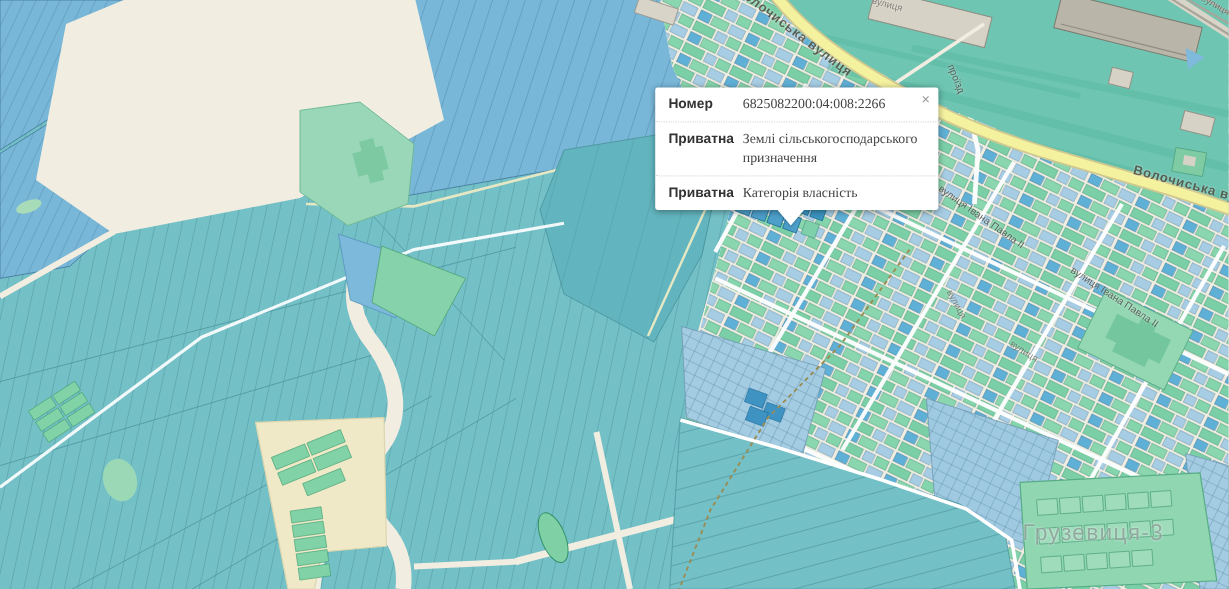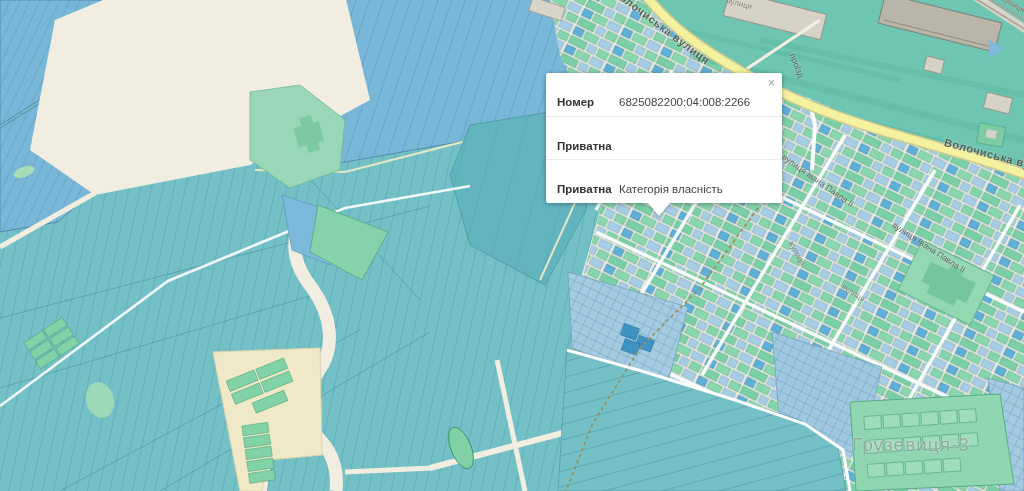--- a/index.html
+++ b/index.html
@@ -11,24 +11,24 @@
             text-shadow:0 0 2px rgba(255,255,255,.8);}
   .lbl-road{font-size:11px;letter-spacing:.6px;color:#4f4f42;font-weight:bold;opacity:.85;}
   .lbl-street{font-size:8.5px;color:#4e4e49;opacity:.85;}
   .lbl-street-sm{font-size:8px;color:#5c5c55;opacity:.7;}
   .lbl-settlement{font-size:19px;letter-spacing:1px;color:#8fa29c;opacity:.85;}
   
   .popup{position:absolute;left:546px;top:73px;width:236px;background:#fff;
          border-radius:2px;box-shadow:0 1px 5px rgba(0,0,0,.35);
          font-size:11.5px;color:#444;z-index:10;}
   .popup .rows{padding:0;}
-  .popup .row{display:flex;padding:21px 11px 5px 11px;line-height:1.45;}
+  .popup .row{display:flex;padding:6px 11px 5px 11px;line-height:1.45;}
   .popup .row + .row{border-top:1px dotted #dcdcdc;}
   .popup .k{width:56px;flex:0 0 56px;font-weight:bold;color:#333;margin-right:6px;}
-  .popup .v{flex:1;color:#444;}
+  .popup .v{flex:1;color:#444;font-family:Liberation Serif, serif;}
   .popup .close{position:absolute;top:2px;right:5px;border:0;background:none;
                 color:#999;font-size:12px;line-height:12px;padding:2px;cursor:pointer;
                 font-family:inherit;}
   .popup .pointer{position:absolute;left:102px;top:100%;width:0;height:0;
                   border-left:11px solid transparent;border-right:11px solid transparent;
                   border-top:13px solid #fff;
                   filter:drop-shadow(0 2px 1px rgba(0,0,0,.15));}
 </style>
 </head>
 <body>
@@ -297,20 +297,21 @@
 
   <div class="popup">
     <button class="close">×</button>
     <div class="rows">
       <div class="row">
         <div class="k">Номер</div>
         <div class="v">6825082200:04:008:2266</div>
       </div>
       <div class="row">
         <div class="k">Приватна</div>
+        <div class="v">Землі сільськогосподарського призначення</div>
       </div>
       <div class="row">
         <div class="k">Приватна</div>
         <div class="v">Категорія власність</div>
       </div>
     </div>
     <div class="pointer"></div>
   </div>
 
 </div>

